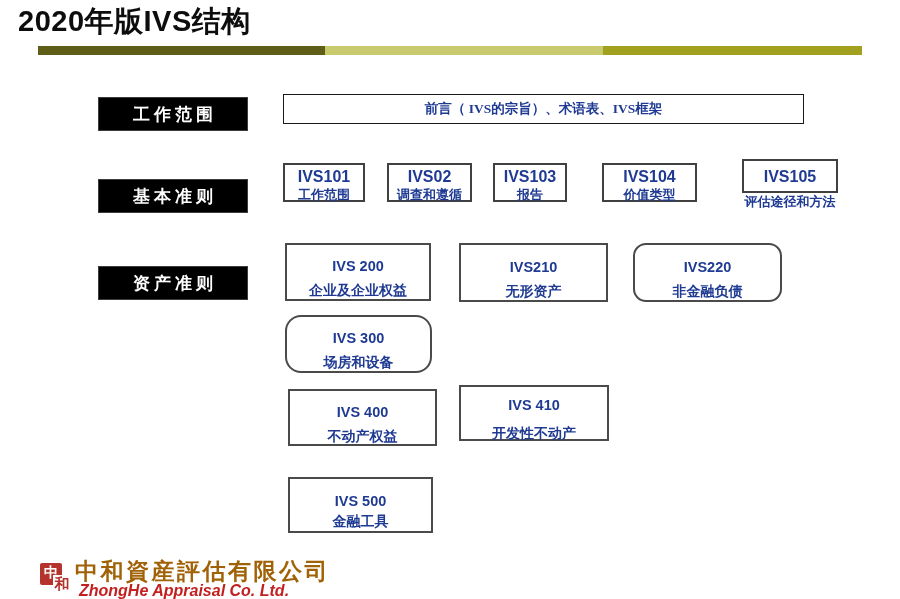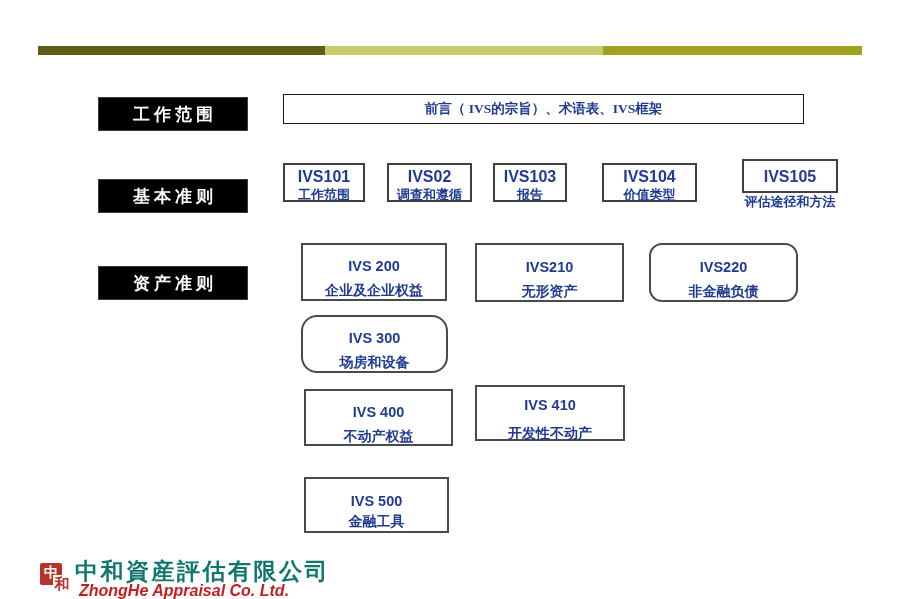--- a/index.html
+++ b/index.html
@@ -100,21 +100,20 @@
     border: 2px solid #4a4a4a;
     box-sizing: border-box;
     display: flex;
     flex-direction: column;
     justify-content: center;
     align-items: center;
     gap: 8px;
     padding-top: 14px;
     color: #1f3a93;
     text-align: center;
-    margin-left: 16px;
   }
   .abox .code { font-size: 14.5px; font-weight: 800; }
   .abox .name { font-size: 14px; font-weight: 700; font-family: "Liberation Serif", serif; }
   .a200 { left: 285px; top: 243px; width: 146px; height: 58px; }
   .a210 { left: 459px; top: 243px; width: 149px; height: 59px; }
   .a220 { left: 633px; top: 243px; width: 149px; height: 59px; border-radius: 13px; }
   .a300 { left: 285px; top: 315px; width: 147px; height: 58px; border-radius: 16px; }
   .a400 { left: 288px; top: 389px; width: 149px; height: 57px; }
   .a410 { left: 459px; top: 385px; width: 150px; height: 56px; gap: 12px; }
   .a500 { left: 288px; top: 477px; width: 145px; height: 56px; gap: 4px; }
@@ -154,40 +153,41 @@
     line-height: 18px;
     text-align: center;
   }
   .company-cn {
     position: absolute;
     left: 75px;
     top: 556px;
     font-family: "Liberation Serif", serif;
     font-size: 23px;
     font-weight: 700;
-    color: #0f766e;
+    color: #a16207;
     letter-spacing: 2.5px;
     white-space: nowrap;
   }
   .company-en {
     position: absolute;
     left: 79px;
     top: 582px;
     font-size: 16px;
     font-weight: 800;
     font-style: italic;
     color: #c41f1f;
     white-space: nowrap;
   }
 </style>
 </head>
 <body>
 
 <div id="slide">
 
+  <div class="page-title">2020年版IVS结构</div>
 
   <div class="divider-seg seg1"></div>
   <div class="divider-seg seg2"></div>
   <div class="divider-seg seg3"></div>
 
   <div class="cat-box cat-1">
     <span>工作范围</span>
   </div>
   <div class="cat-box cat-2">
     <span>基本准则</span>

